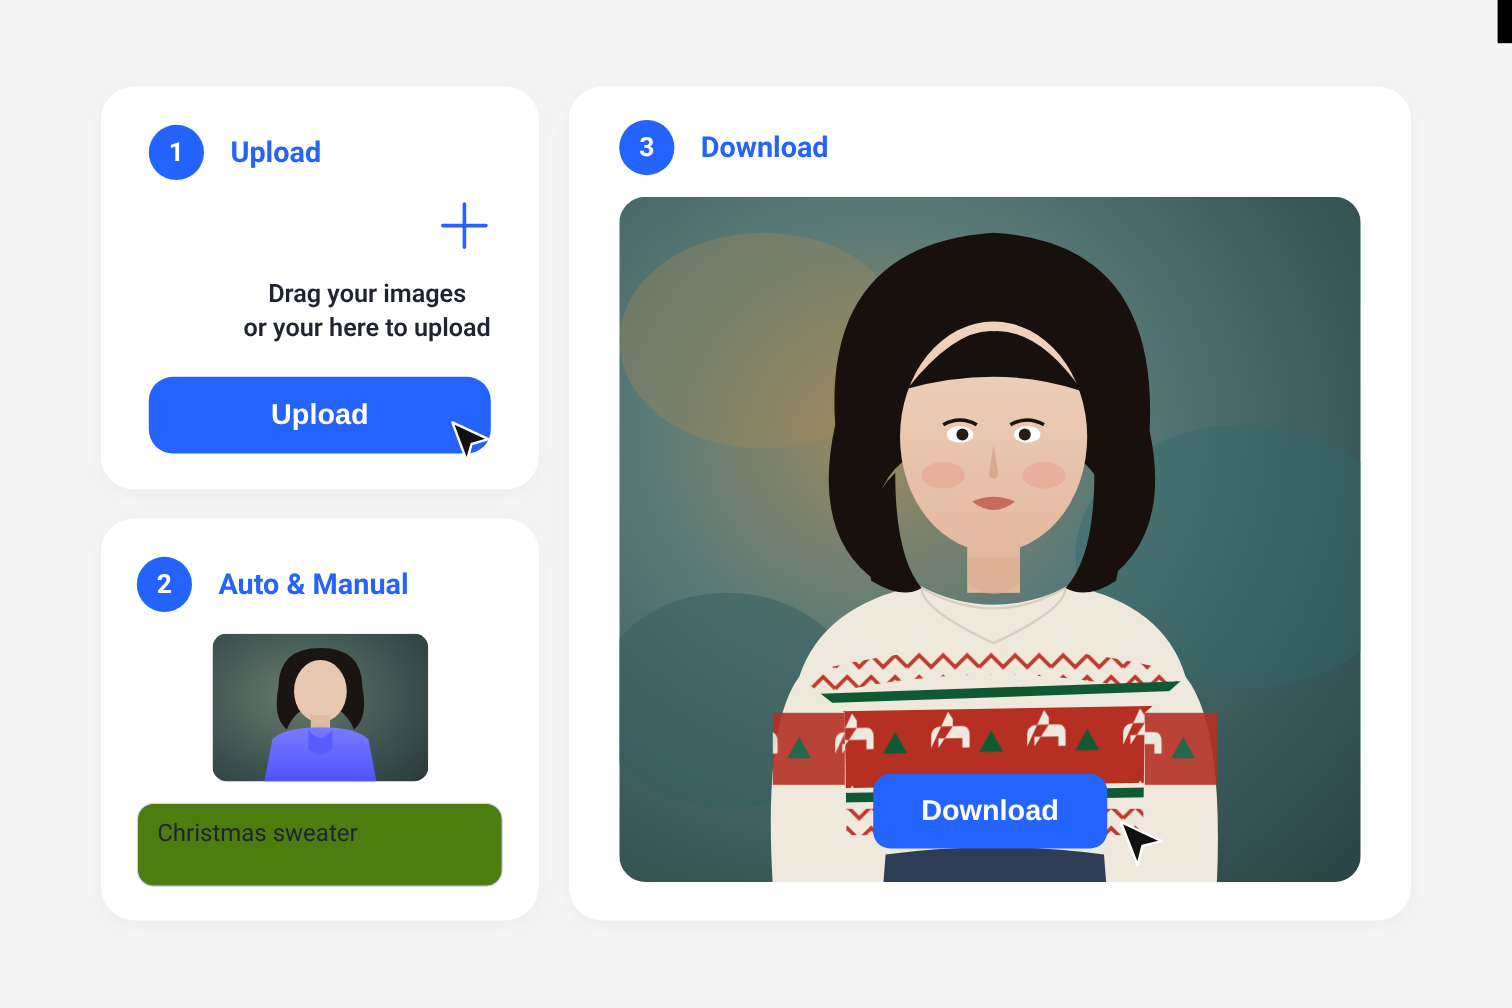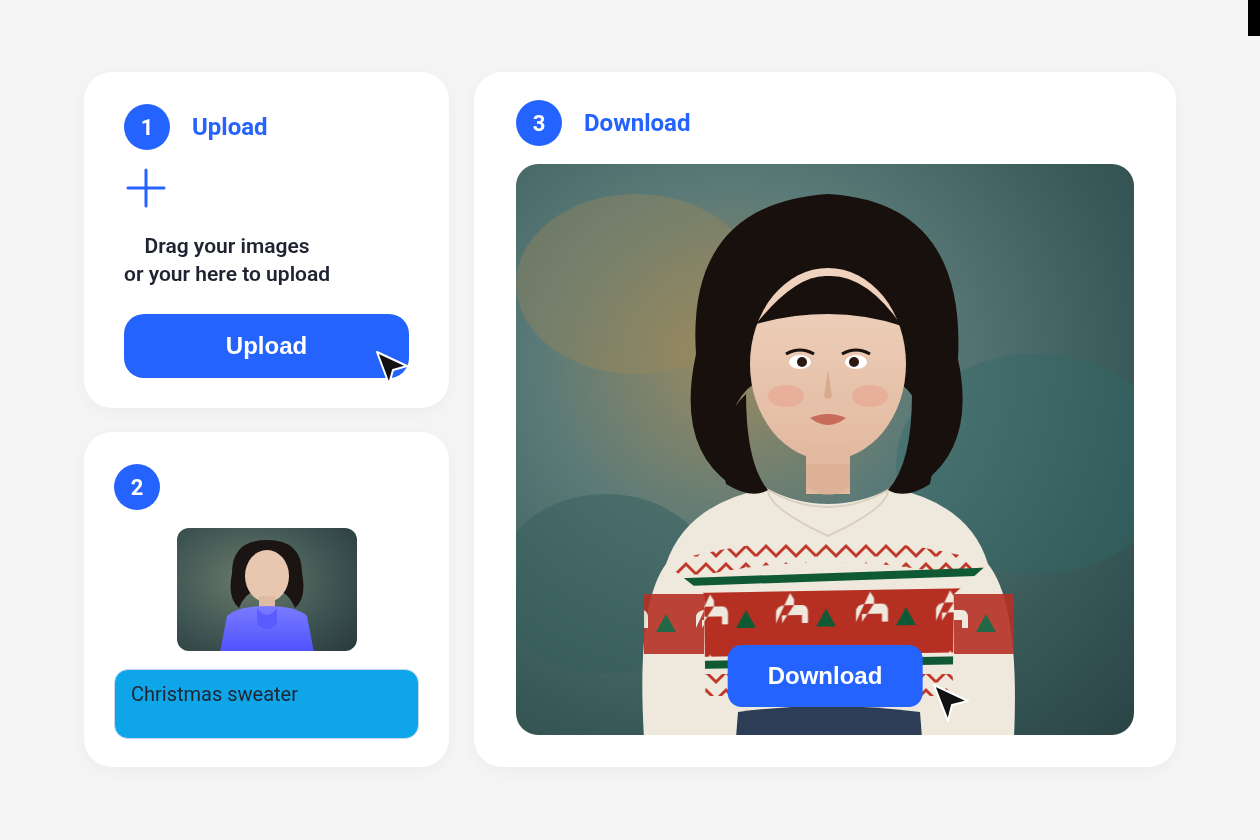--- a/index.html
+++ b/index.html
@@ -47,21 +47,21 @@
     width: 365px;
     height: 336px;
     padding: 32px 40px 30px 40px;
     display: flex;
     flex-direction: column;
   }
   .upload-center {
     flex: 1;
     display: flex;
     flex-direction: column;
-    align-items: flex-start;
+    align-items: flex-end;
     justify-content: center;
     margin-top: 8px;
   }
   .plus-icon {
     color: #2563ff;
     margin-bottom: 18px;
   }
   .drop-text {
     text-align: center;
     font-size: 21px;
@@ -105,21 +105,21 @@
     height: 130px;
     border-radius: 12px;
     overflow: hidden;
     position: relative;
   }
   .prompt-input {
     margin-top: 18px;
     width: 100%;
     height: 72px;
     border: 1px solid #c9d8f0;
-    background: #0ea5e9;
+    background: #4d7c0f;
     border-radius: 14px;
     padding: 12px 16px;
     font-size: 20px;
     color: #1f2430;
     font-family: inherit;
     resize: none;
   }
 
   
   #card-download {
@@ -197,20 +197,21 @@
       </svg>
     </span>
   </div>
 </div>
 
 <div id="card-prompt" class="card">
   <div class="card-header">
     <div class="step-badge">
       <span>2</span>
     </div>
+    <div class="step-title">Auto &amp;  Manual</div>
   </div>
 
   <div class="thumb">
     <svg width="180" height="130" viewBox="0 0 180 130" preserveAspectRatio="xMidYMid slice">
       <defs>
         <radialGradient id="bgthumb" cx="40%" cy="40%" r="80%">
           <stop offset="0%" stop-color="#6a7a6a"></stop>
           <stop offset="60%" stop-color="#3d5452"></stop>
           <stop offset="100%" stop-color="#2a3a3a"></stop>
         </radialGradient>

